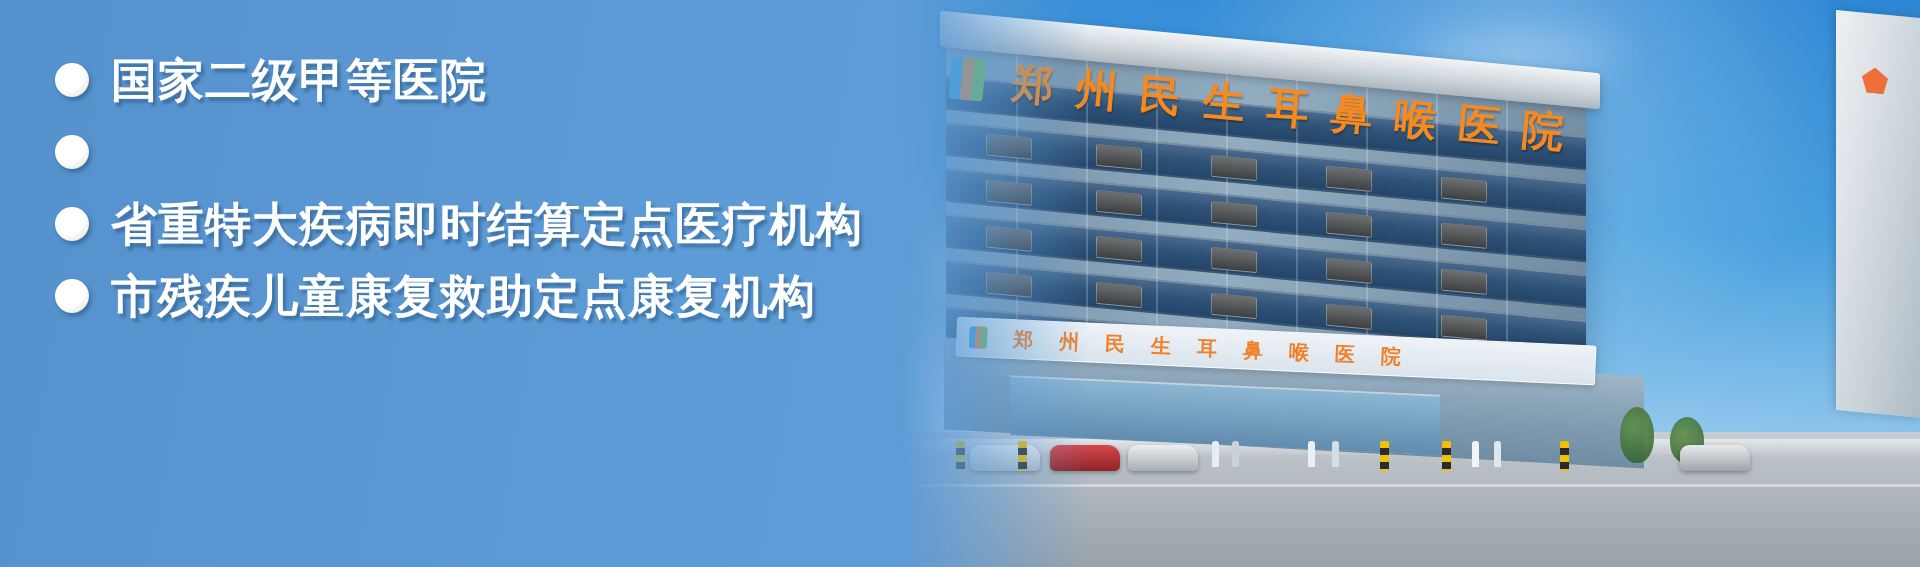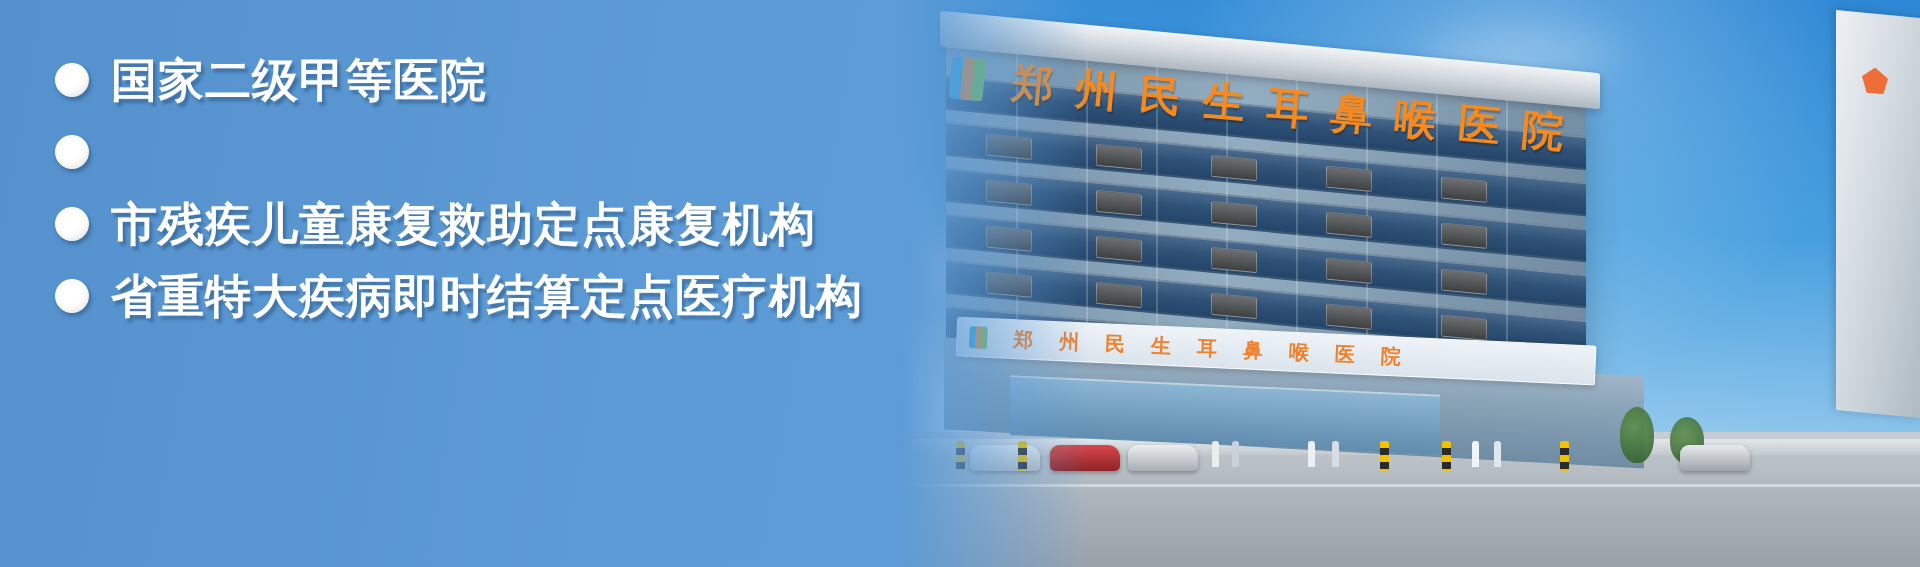--- a/index.html
+++ b/index.html
@@ -350,24 +350,24 @@
       <span class="bullet"></span>
       <span class="txt">国家二级甲等医院</span>
     </div>
 
     <div class="row">
       <span class="bullet"></span>
     </div>
 
     <div class="row">
       <span class="bullet"></span>
-      <span class="txt">市残疾儿童康复救助定点康复机构</span>
+      <span class="txt">省重特大疾病即时结算定点医疗机构</span>
     </div>
 
     <div class="row">
       <span class="bullet"></span>
-      <span class="txt">省重特大疾病即时结算定点医疗机构</span>
+      <span class="txt">市残疾儿童康复救助定点康复机构</span>
     </div>
 
 
   </div>
 
 </div>
 
 </body></html>

